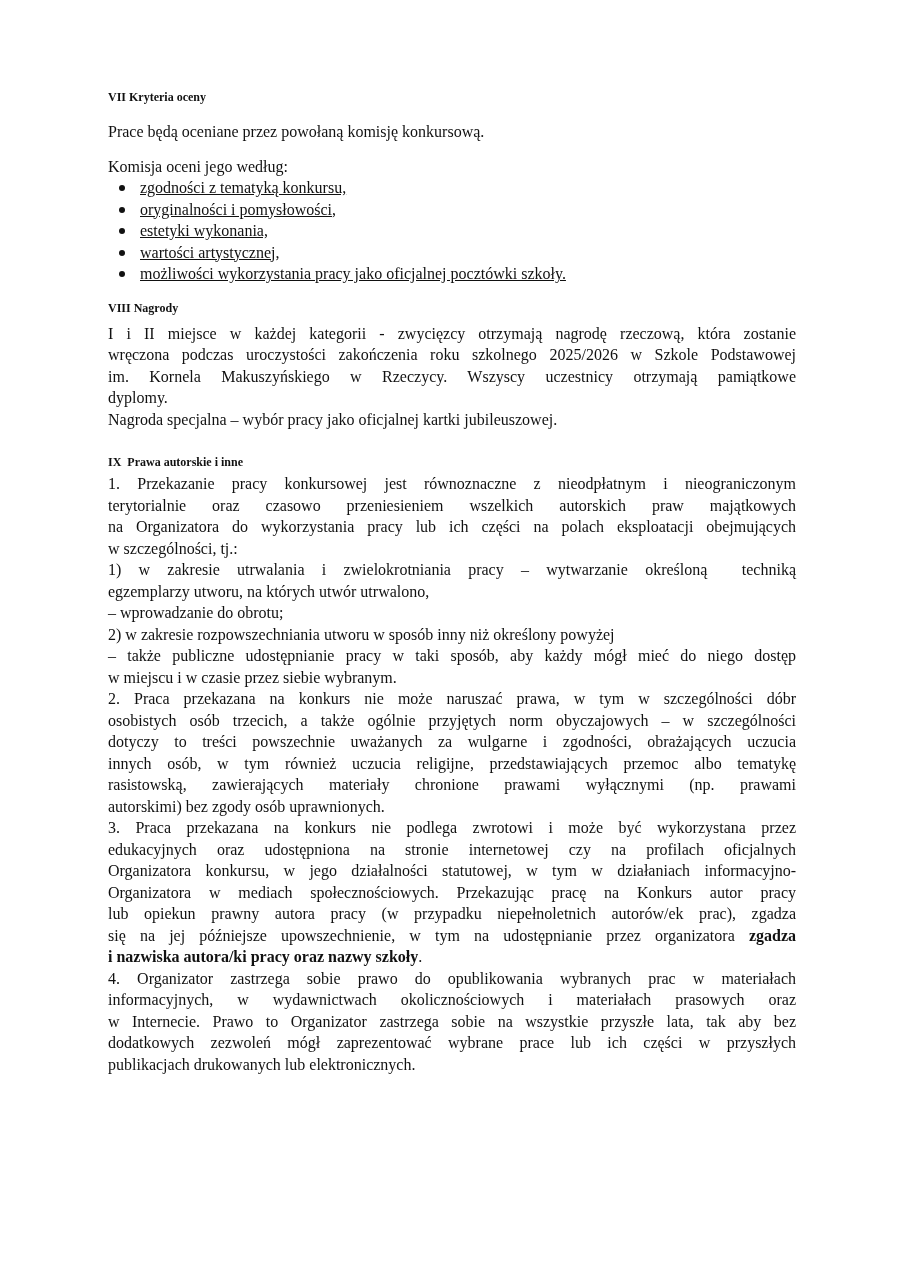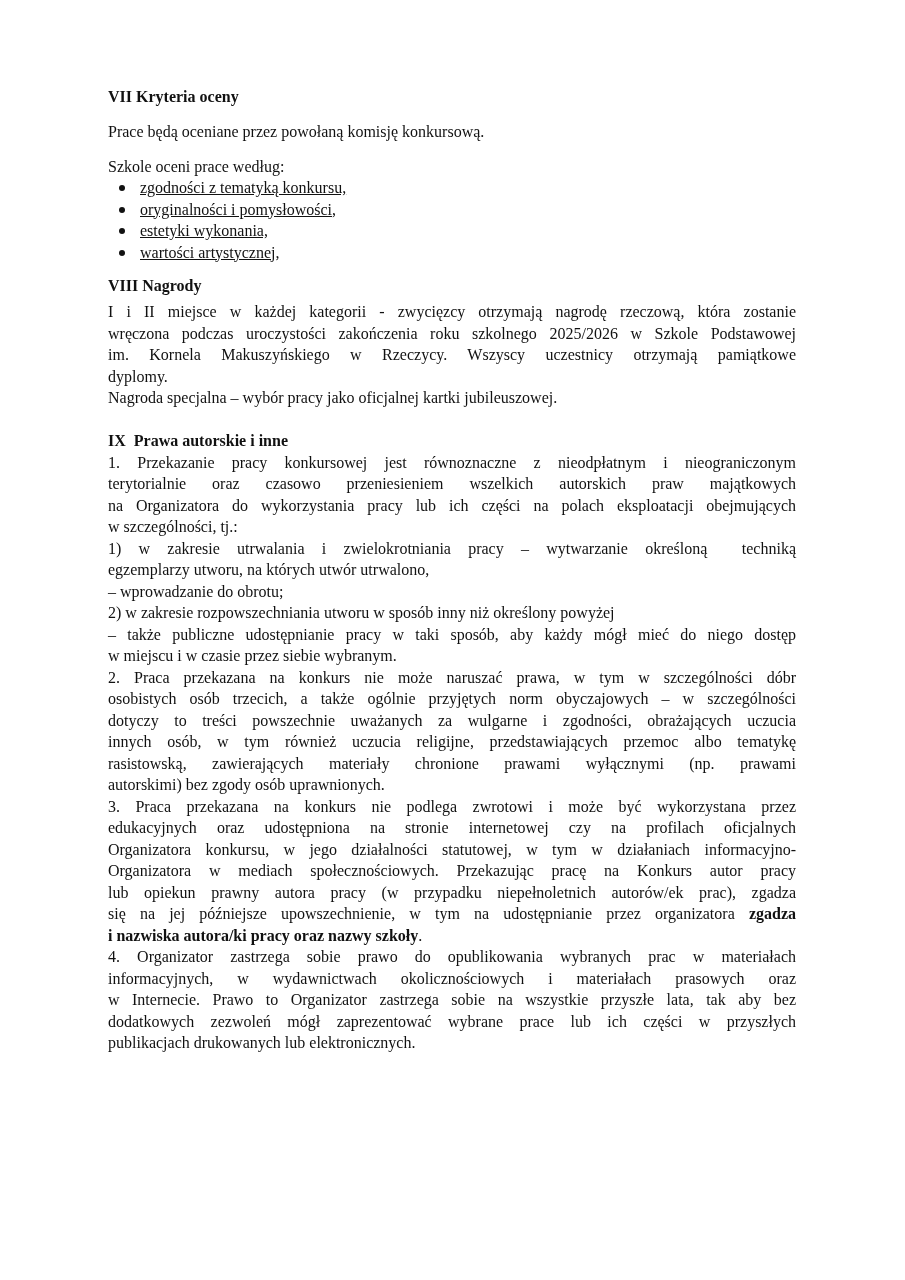--- a/index.html
+++ b/index.html
@@ -1,45 +1,46 @@
 <!DOCTYPE html>
 <html><head>
   <meta charset="utf-8">
   <style>
     html, body { margin: 0; padding: 0; background: #ffffff; }
     body {
       width: 905px; height: 1280px; position: relative; overflow: hidden;
       font-family: "Liberation Serif", serif; color: #111111;
     }
     .page { position: absolute; left: 108px; top: 86px; width: 688px; font-size: 16px; }
-    .h { font-weight: bold; font-size: 16px; margin: 0; line-height: 22px; }
+    .h { font-weight: bold; font-size: 12px; margin: 0; line-height: 22px; }
     .p { margin: 0; line-height: 21.5px; }
     .line { display: block; white-space: nowrap; }
     .just { text-align: justify; text-align-last: justify; white-space: normal; }
     .bullets { list-style: none; margin: 0; padding: 0; }
     .bullets li { position: relative; padding-left: 32px; line-height: 21.5px; height: 21.5px; }
     .bullets li .dot {
       position: absolute; left: 11px; top: 8px; width: 6px; height: 6px;
       border-radius: 50%; background: #111;
     }
     b { font-weight: bold; }
   </style>
 </head>
 <body>
 
 <div class="page">
 
   <h2 class="h">VII Kryteria oceny</h2>
   <p class="p" style="margin-top:13px;">Prace będą oceniane przez powołaną komisję konkursową.</p>
-  <p class="p" style="margin-top:13px;">Szkole oceni prace według:</p>
+  <p class="p" style="margin-top:13px;">Komisja oceni jego według:</p>
   <ul class="bullets" style="margin-top:0;text-decoration:underline;">
     <li><span class="dot"></span><span>zgodności z tematyką konkursu,</span></li>
     <li><span class="dot"></span><span>oryginalności i pomysłowości,</span></li>
     <li><span class="dot"></span><span>estetyki wykonania,</span></li>
     <li><span class="dot"></span><span>wartości artystycznej,</span></li>
+    <li><span class="dot"></span><span>możliwości wykorzystania pracy jako oficjalnej pocztówki szkoły.</span></li>
   </ul>
 
   <h2 class="h" style="margin-top:12px;">VIII Nagrody</h2>
   <div class="p" style="margin-top:4px;">
     <span class="line just">I i II miejsce w każdej kategorii - zwycięzcy otrzymają nagrodę rzeczową, która zostanie</span>
     <span class="line just">wręczona podczas uroczystości zakończenia roku szkolnego 2025/2026 w Szkole Podstawowej</span>
     <span class="line just">im. Kornela Makuszyńskiego w Rzeczycy. Wszyscy uczestnicy otrzymają pamiątkowe</span>
     <span class="line">dyplomy.</span>
     <span class="line">Nagroda specjalna – wybór pracy jako oficjalnej kartki jubileuszowej.</span>
   </div>

